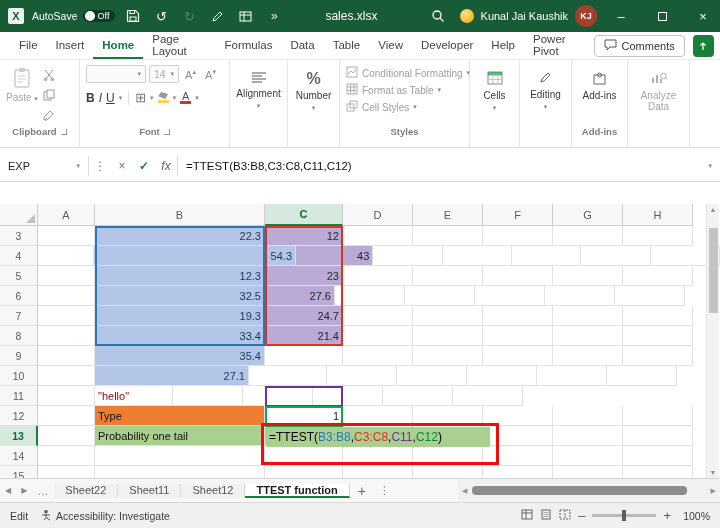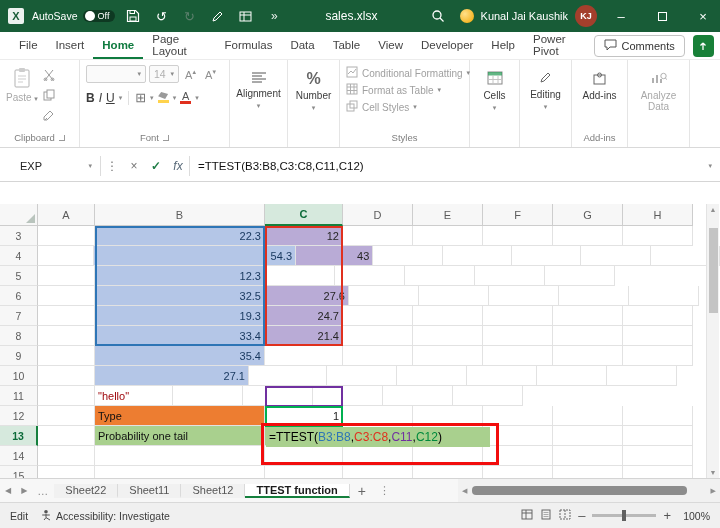--- a/index.html
+++ b/index.html
@@ -28,21 +28,21 @@
   .tabsrow { position:absolute; top:32px; left:0; right:0; height:28px; background:#fff; display:flex; align-items:center; padding-left:10px; border-bottom:1px solid #ececec; }
   .rtabs { display:flex; height:100%; align-items:stretch; }
   .rtab { display:flex; align-items:center; padding:0 9px; font-size:11.5px; color:#444; border-bottom:2.5px solid transparent; cursor:default; }
   .rtab.active { color:#0f7b3f; border-bottom-color:#0f7b3f; font-weight:bold; }
   .comments-btn { margin-left:auto; display:flex; align-items:center; gap:5px; border:1px solid #c3c3c3; border-radius:4px; padding:3px 9px; font-size:11px; color:#333; margin-right:8px; }
   .share-btn { width:22px; height:22px; border-radius:4px; background:#188038; display:flex; align-items:center; justify-content:center; margin-right:6px; }
 
   
   .ribbon { position:absolute; top:60px; left:0; right:0; height:88px; background:#fff; border-bottom:1px solid #d9d9d9; display:flex; }
   .rgroup { position:relative; height:100%; border-right:1px solid #e5e5e5; padding:5px 6px 16px; }
-  .glabel { position:absolute; bottom:4px; left:0; right:0; display:flex; align-items:center; justify-content:center; gap:4px; font-size:9.5px; color:#7d7d7d; }
+  .glabel { position:absolute; bottom:10px; left:0; right:0; display:flex; align-items:center; justify-content:center; gap:4px; font-size:9.5px; color:#7d7d7d;font-weight:bold; }
   .dlg { width:6px; height:6px; border-right:1.5px solid #9a9a9a; border-bottom:1.5px solid #9a9a9a; display:inline-block; }
   .chv { font-size:7px; color:#8b8b8b; }
   .dim { color:#a8a8a8 !important; }
 
   .g-clip { width:80px; display:flex; gap:5px; }
   .paste { display:flex; flex-direction:column; align-items:center; gap:1px; color:#a8a8a8; font-size:10px; padding-top:2px; }
   .clipcol { display:flex; flex-direction:column; gap:6px; padding-top:4px; }
 
   .g-font { width:150px; }
   .frow { display:flex; align-items:center; gap:3px; }
@@ -62,21 +62,21 @@
   .g-align { width:58px; } .g-num { width:52px; }
   .pct { font-size:16px; color:#666; font-weight:bold; line-height:16px; }
 
   .g-styles { width:130px; display:flex; flex-direction:column; gap:3px; padding-top:6px; }
   .stylebtn { display:flex; align-items:center; gap:4px; font-size:10px; color:#a0a0a0; white-space:nowrap; }
 
   .g-cells { width:50px; } .g-edit { width:52px; } .g-addins { width:56px; } .g-analyze { width:62px; }
 
   
   .fbar { position:absolute; top:150px; left:0; right:0; height:32px; background:#fff; border-bottom:1px solid #d5d5d5; display:flex; align-items:center; }
-  .namebox { width:88px; display:flex; align-items:center; justify-content:space-between; padding:0 8px; font-size:11px; color:#222; height:100%;margin-left:12px; }
+  .namebox { width:88px; display:flex; align-items:center; justify-content:space-between; padding:0 8px; font-size:11px; color:#222; height:100%; }
   .fdiv { width:1px; height:20px; background:#dcdcdc; }
   .fbic { width:22px; text-align:center; font-size:12px; color:#777; }
   .fbic.ok { color:#1e7c45; font-weight:bold; }
   .fbic.fx { font-style:italic; color:#5a6b7a; font-size:12px; }
   .ftext { margin-left:8px; font-size:11.5px; color:#111; flex:1; }
   .fexp { margin-right:8px; }
 
   
   .gap { position:absolute; top:182px; left:0; right:0; height:22px; background:#fff; }
   .sheet { position:absolute; top:204px; left:0; right:0; height:274px; background:#fff; overflow:hidden; }
@@ -429,31 +429,32 @@
           <div class="cell" style="width: 70px;"></div>
           <div class="cell" style="width: 70px;"></div>
           <div class="cell" style="width: 70px;"></div>
           <div class="cell" style="width: 70px;"></div>
           <div class="cell" style="width: 70px;"></div>
         </div>
         <div class="grow">
           <div class="rh">5</div>
           <div class="cell" style="width: 57px;"></div>
           <div class="cell fill-blue num" style="width: 170px;">12.3</div>
+          <div class="cell fill-purple num" style="width: 78px;">23</div>
           <div class="cell" style="width: 70px;"></div>
           <div class="cell" style="width: 70px;"></div>
           <div class="cell" style="width: 70px;"></div>
           <div class="cell" style="width: 70px;"></div>
           <div class="cell" style="width: 70px;"></div>
         </div>
         <div class="grow">
           <div class="rh">6</div>
           <div class="cell" style="width: 57px;"></div>
           <div class="cell fill-blue num" style="width: 170px;">32.5</div>
-          <div class="cell fill-purple num" style="width: 84px;">27.6</div>
+          <div class="cell fill-purple num" style="width: 70px;">27.6</div>
           <div class="cell" style="width: 70px;"></div>
           <div class="cell" style="width: 70px;"></div>
           <div class="cell" style="width: 70px;"></div>
           <div class="cell" style="width: 70px;"></div>
           <div class="cell" style="width: 70px;"></div>
         </div>
         <div class="grow">
           <div class="rh">7</div>
           <div class="cell" style="width: 57px;"></div>
           <div class="cell fill-blue num" style="width: 170px;">19.3</div>

